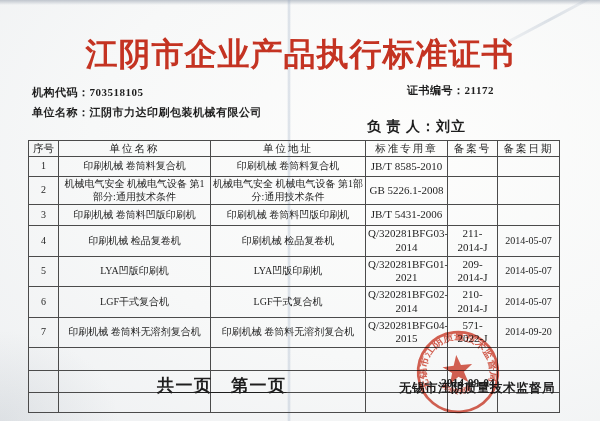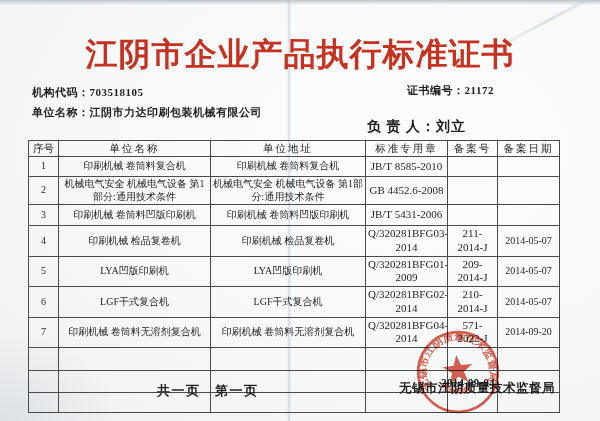--- a/index.html
+++ b/index.html
@@ -43,21 +43,21 @@
     border:1px solid #4b4b4b;padding:1px 2px;text-align:center;vertical-align:middle;
     font-size:10px;font-weight:normal;line-height:1.25;overflow:hidden;
   }
   table.std th{font-size:10.5px;letter-spacing:2px;}
   table.std th.first{letter-spacing:0;}
   table.std td.code, table.std td.recno{font-size:11px;letter-spacing:0;}
   tr.hdr{height:16px;} tr.r1{height:20px;} tr.r2{height:26px;} tr.r3{height:21px;}
   tr.r4{height:22px;} tr.r5{height:22px;} tr.r6{height:22px;} tr.r7{height:23px;}
   tr.e1{height:23px;} tr.e2{height:22px;} tr.e3{height:20px;}
 
-  .page-info{position:absolute;left:157px;top:382px;font-size:13px;font-weight:bold;letter-spacing:1.5px;}
+  .page-info{position:absolute;left:157px;top:374px;font-size:17px;font-weight:bold;letter-spacing:1.5px;text-decoration:underline;}
   .authority{position:absolute;left:399px;top:380px;font-size:12.5px;font-weight:bold;letter-spacing:.5px;}
   .issue-date{position:absolute;left:441px;top:377px;font-size:11.5px;font-weight:bold;}
 
   .stamp{
     position:absolute;left:415px;top:329px;width:86px;height:86px;
     opacity:.8;mix-blend-mode:multiply;transform:rotate(-6deg);
   }
 </style>
 </head>
 <body>
@@ -98,21 +98,21 @@
       <td>印刷机械 卷筒料复合机</td>
       <td>印刷机械 卷筒料复合机</td>
       <td class="code">JB/T 8585-2010</td>
       <td class="recno"></td>
       <td></td>
     </tr>
     <tr class="r2">
       <td>2</td>
       <td>机械电气安全 机械电气设备 第1部分:通用技术条件</td>
       <td>机械电气安全 机械电气设备 第1部分:通用技术条件</td>
-      <td class="code">GB 4452.6-2008</td>
+      <td class="code">GB 5226.1-2008</td>
       <td class="recno"></td>
       <td></td>
     </tr>
     <tr class="r3">
       <td>3</td>
       <td>印刷机械 卷筒料凹版印刷机</td>
       <td>印刷机械 卷筒料凹版印刷机</td>
       <td class="code">JB/T 5431-2006</td>
       <td class="recno"></td>
       <td></td>
@@ -122,37 +122,37 @@
       <td>印刷机械 检品复卷机</td>
       <td>印刷机械 检品复卷机</td>
       <td class="code">Q/320281BFG03-2014</td>
       <td class="recno">211-2014-J</td>
       <td>2014-05-07</td>
     </tr>
     <tr class="r5">
       <td>5</td>
       <td>LYA凹版印刷机</td>
       <td>LYA凹版印刷机</td>
-      <td class="code">Q/320281BFG01-2009</td>
+      <td class="code">Q/320281BFG01-2021</td>
       <td class="recno">209-2014-J</td>
       <td>2014-05-07</td>
     </tr>
     <tr class="r6">
       <td>6</td>
       <td>LGF干式复合机</td>
       <td>LGF干式复合机</td>
       <td class="code">Q/320281BFG02-2014</td>
       <td class="recno">210-2014-J</td>
       <td>2014-05-07</td>
     </tr>
     <tr class="r7">
       <td>7</td>
       <td>印刷机械 卷筒料无溶剂复合机</td>
       <td>印刷机械 卷筒料无溶剂复合机</td>
-      <td class="code">Q/320281BFG04-2014</td>
+      <td class="code">Q/320281BFG04-2015</td>
       <td class="recno">571-2022-J</td>
       <td>2014-09-20</td>
     </tr>
     <tr class="e1">
       <td></td>
           <td></td>
           <td></td>
           <td></td>
           <td></td>
           <td></td>

